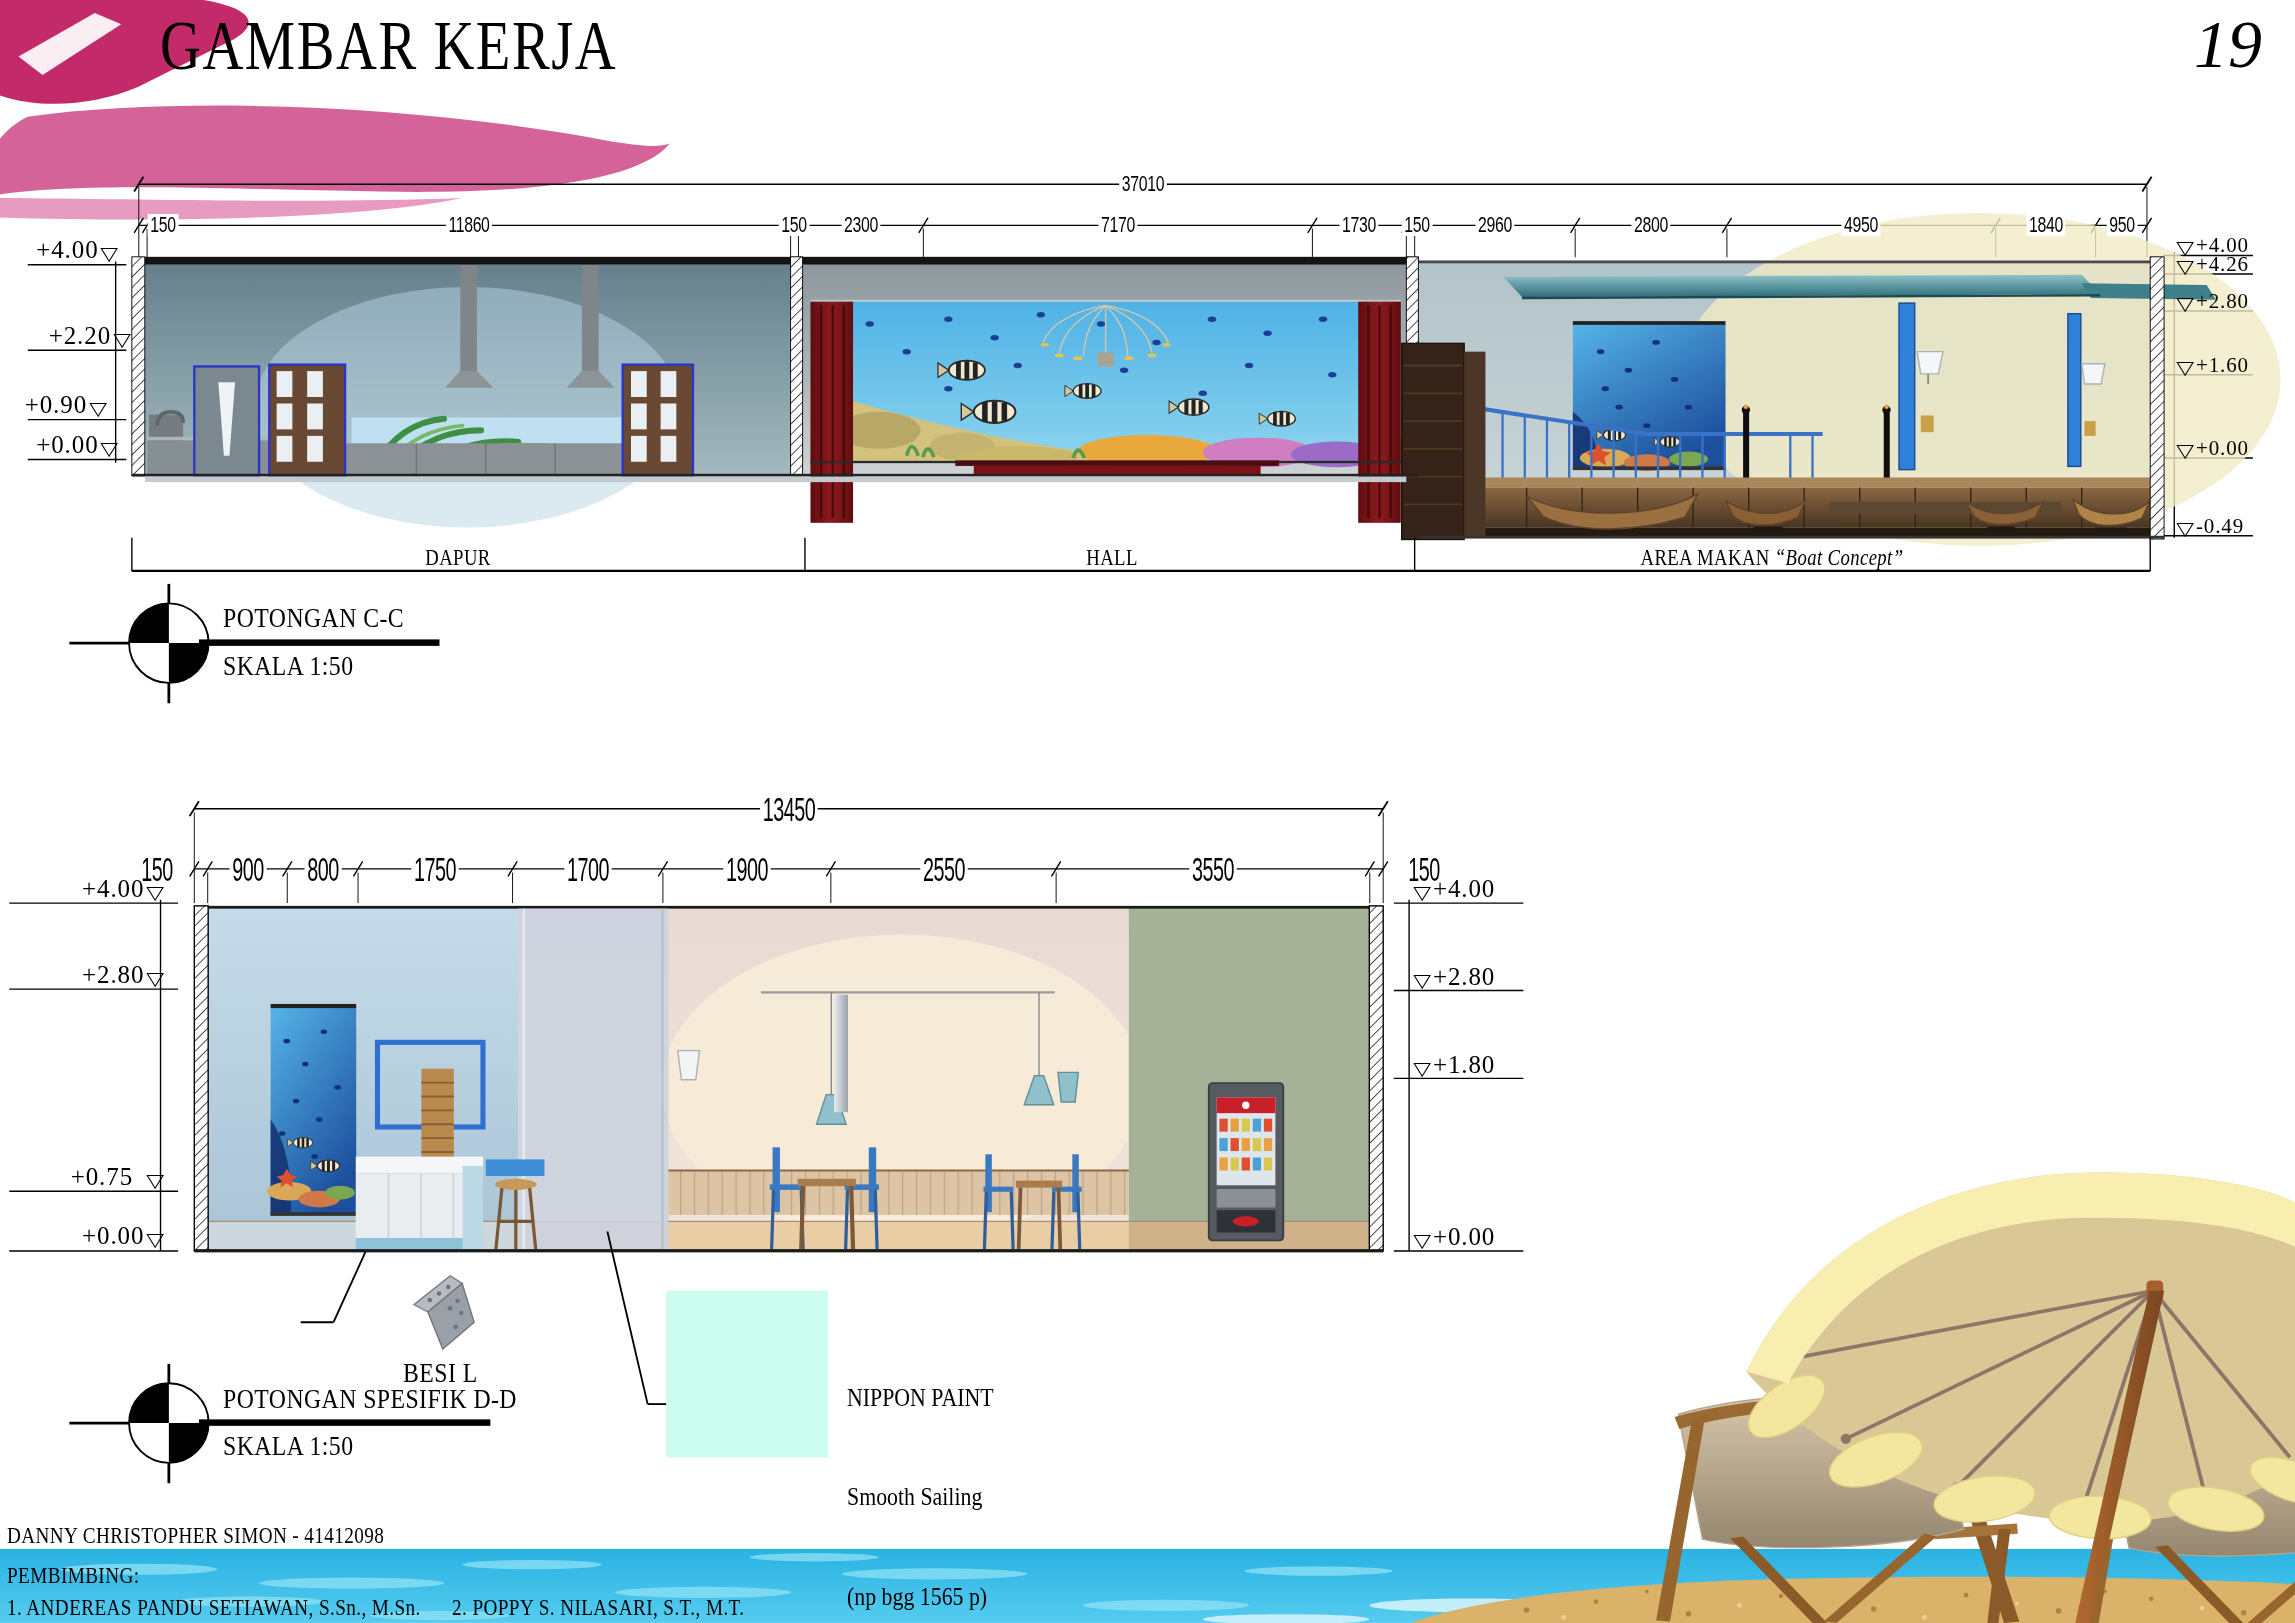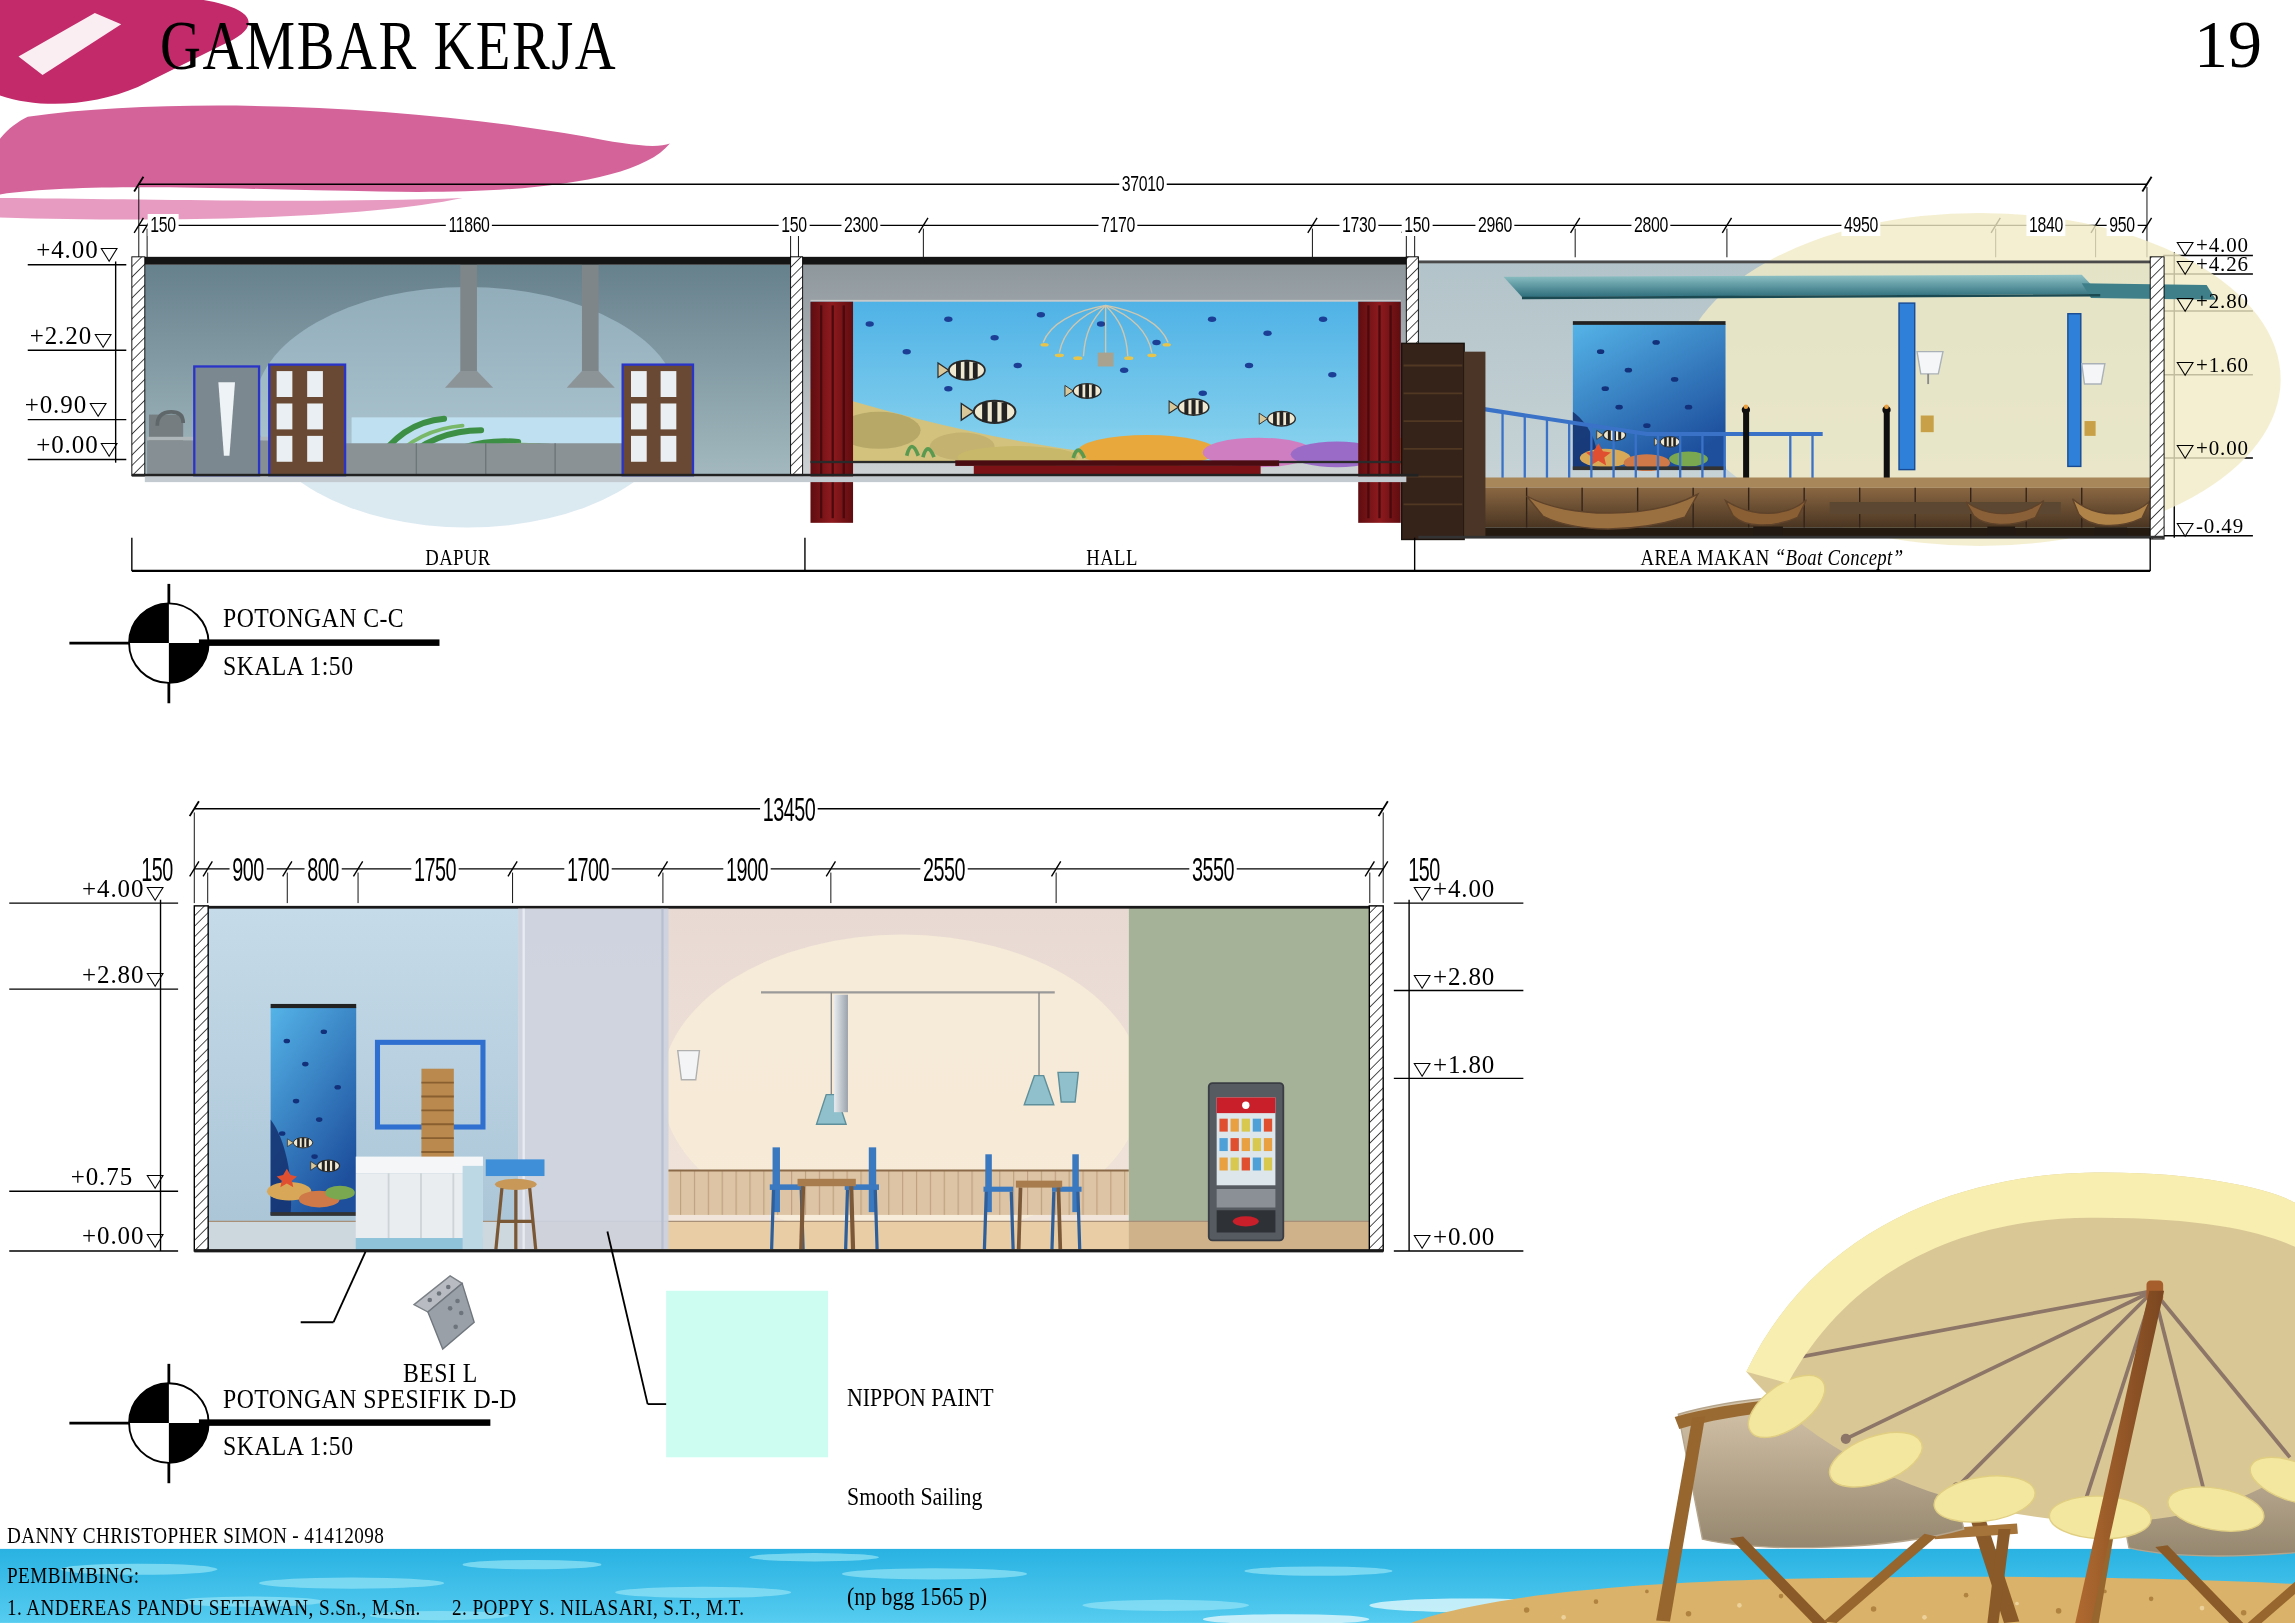--- a/index.html
+++ b/index.html
@@ -762,41 +762,41 @@
       <ellipse cx="4950" cy="3200" rx="90" ry="42" transform="rotate(20 4950 3200)"></ellipse>
     </g>
     <path d="M3775 2965 C3930 2640 4260 2540 4510 2535 C4760 2530 4920 2575 4961 2600 L4961 2695 C4890 2662 4760 2630 4515 2632 C4300 2634 4020 2705 3865 2990 Z" fill="#f8eeb0"></path>
     <rect x="4640" y="2768" width="36" height="46" rx="9" fill="#a65f2c"></rect>
     <polygon points="4646,2790 4678,2790 4520,3508 4486,3508" fill="url(#gPole)"></polygon>
   </g>
 </g>
 </svg>
 
 <span class="lbl title" style="left:160px;top:11.6px;">GAMBAR KERJA</span>
-<span class="lbl pageno" style="left:2194px;top:10.2px;">19</span>
+<span class="lbl pageno" style="left:2194px;top:10.2px;font-style:italic;">19</span>
 
 <span class="lbl dimT" style="left:1143px;top:184px;">37010</span>
 <span class="lbl dimT" style="left:163px;top:225px;">150</span>
 <span class="lbl dimT" style="left:469px;top:225px;">11860</span>
 <span class="lbl dimT" style="left:794px;top:225px;">150</span>
 <span class="lbl dimT" style="left:861px;top:225px;">2300</span>
 <span class="lbl dimT" style="left:1118px;top:225px;">7170</span>
 <span class="lbl dimT" style="left:1359px;top:225px;">1730</span>
 <span class="lbl dimT" style="left:1417px;top:225px;">150</span>
 <span class="lbl dimT" style="left:1495px;top:225px;">2960</span>
 <span class="lbl dimT" style="left:1651px;top:225px;">2800</span>
 <span class="lbl dimT" style="left:1861px;top:225px;">4950</span>
 <span class="lbl dimT" style="left:2046px;top:225px;">1840</span>
 <span class="lbl dimT" style="left:2122px;top:225px;">950</span>
 
 <div class="elevRow r" style="left:18.5px;top:236px;width:98px;">
       <span class="elev">+4.00</span>
       <span class="tri">▽</span>
     </div>
-<div class="elevRow r" style="left:12px;top:322px;width:98px;">
+<div class="elevRow r" style="left:31px;top:322px;width:98px;">
       <span class="elev">+2.20</span>
       <span class="tri">▽</span>
     </div>
 <div class="elevRow r" style="left:7px;top:391px;width:98px;">
       <span class="elev">+0.90</span>
       <span class="tri">▽</span>
     </div>
 <div class="elevRow r" style="left:18.5px;top:431px;width:98px;">
       <span class="elev">+0.00</span>
       <span class="tri">▽</span>

